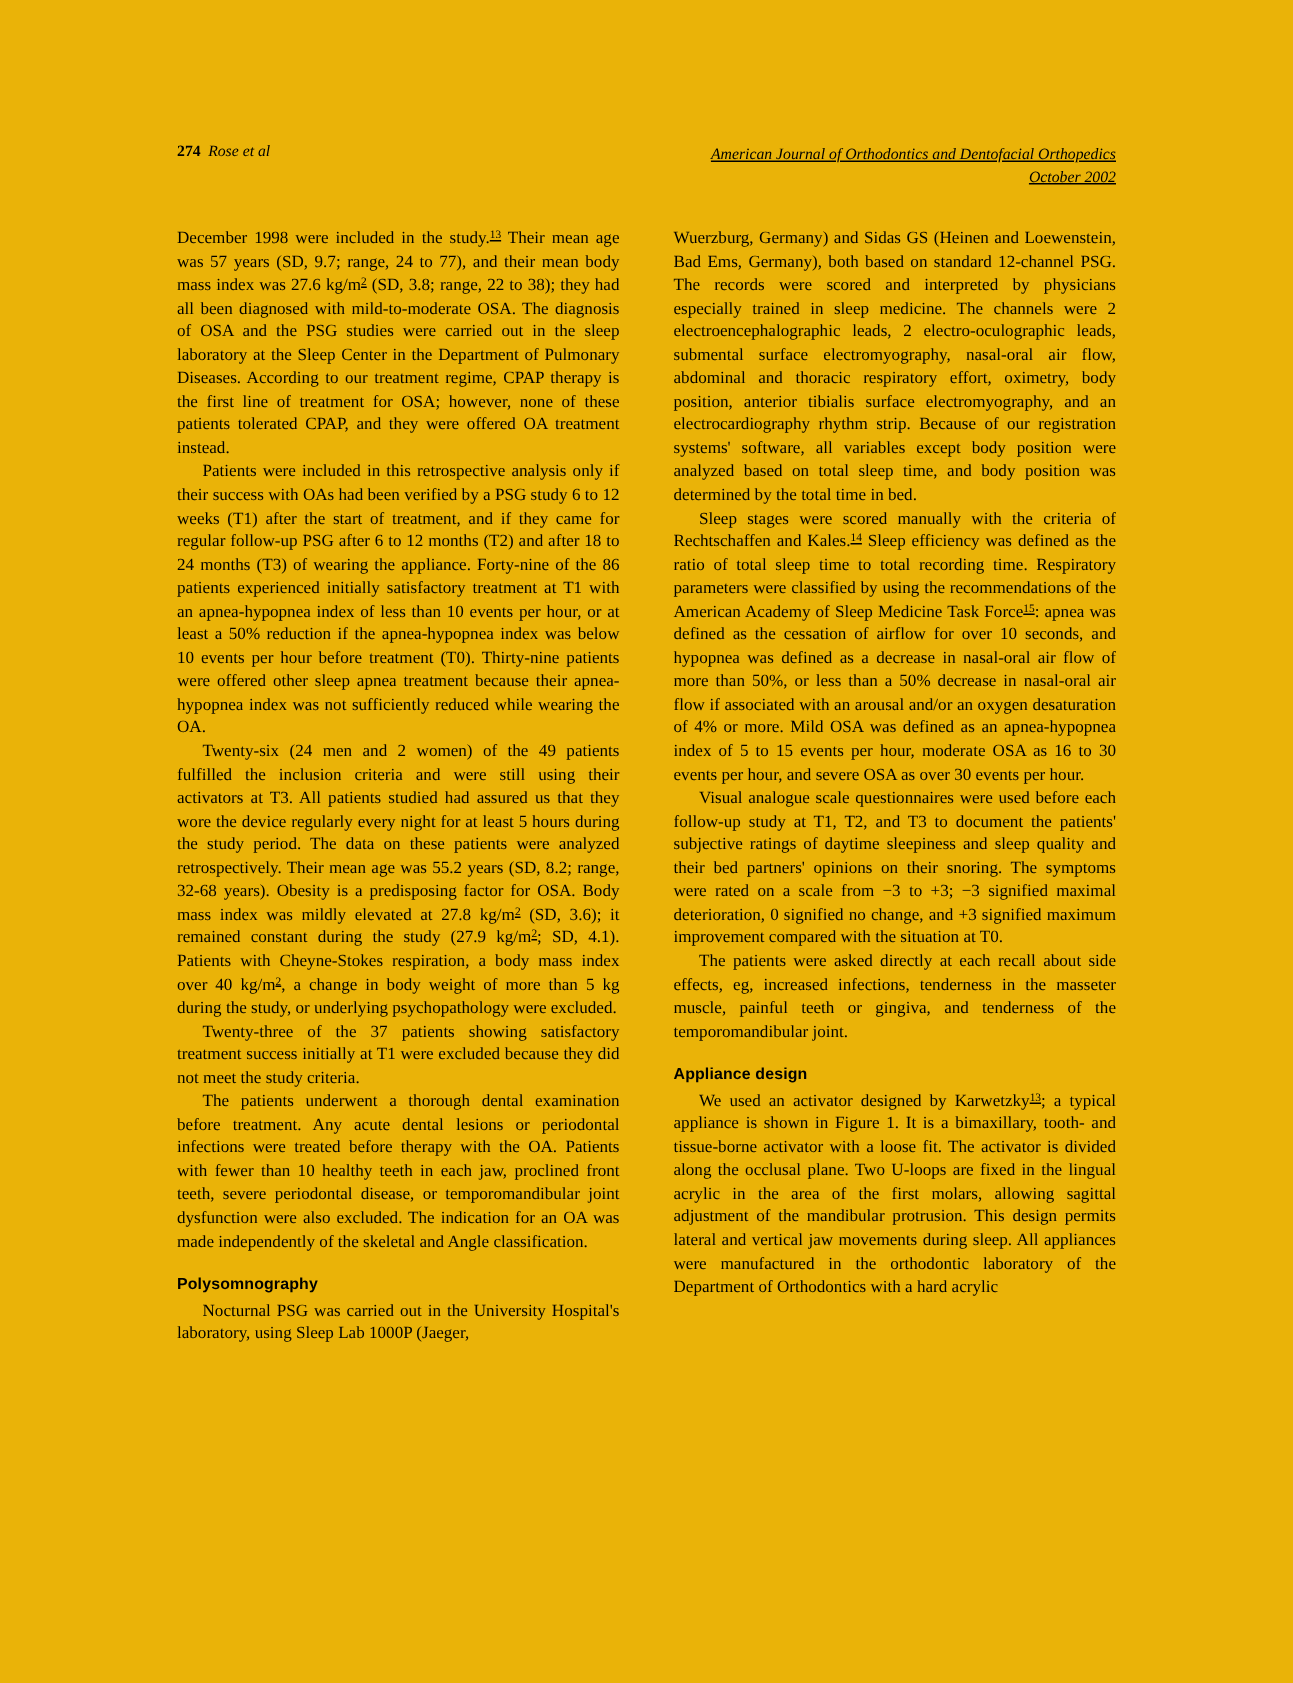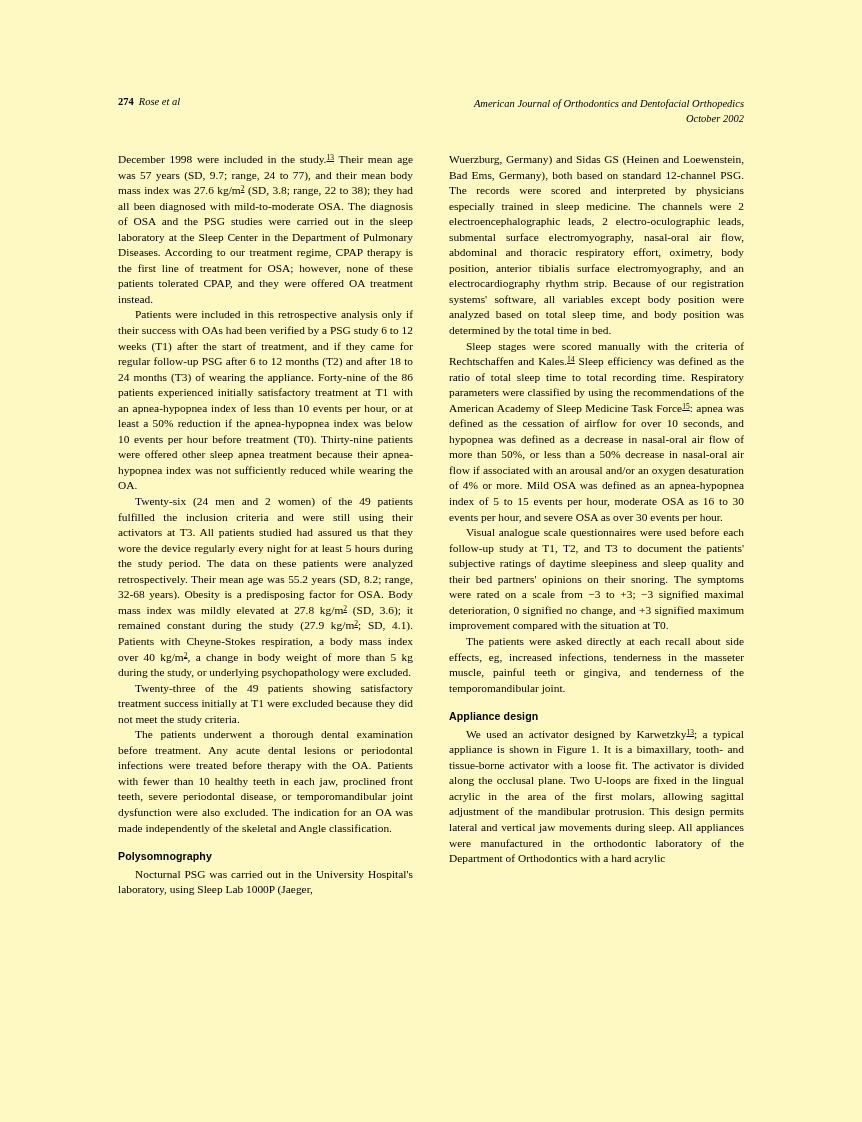--- a/index.html
+++ b/index.html
@@ -13,21 +13,21 @@
     position: relative;
     font-family: "Liberation Serif", serif;
     color: #000000;
     overflow: hidden;
   }
   .page {
     position: absolute;
     left: 0; top: 0;
     width: 862px;
     height: 1122px;
-    background: #fef9c3;
+    background: #eab308;
   }
   .header {
     position: absolute;
     left: 118px;
     top: 96px;
     width: 626px;
     height: 40px;
   }
   .hdr-left {
     position: absolute;
@@ -43,20 +43,21 @@
     margin-right: 5px;
   }
   .hdr-right {
     position: absolute;
     right: 0;
     top: 0;
     text-align: right;
     font-size: 10.5px;
     font-style: italic;
     line-height: 15px;
+    text-decoration: underline;
   }
   .columns {
     position: absolute;
     left: 118px;
     top: 152px;
     width: 626px;
   }
   .col {
     position: absolute;
     top: 0;
@@ -105,21 +106,21 @@
       <div>October 2002</div>
     </div>
   </div>
 
   <div class="columns">
     <div class="col col-left">
       <div>
           <p class="noindent">December 1998 were included in the study.<sup>13</sup> Their mean age was 57 years (SD, 9.7; range, 24 to 77), and their mean body mass index was 27.6 kg/m<sup>2</sup> (SD, 3.8; range, 22 to 38); they had all been diagnosed with mild-to-moderate OSA. The diagnosis of OSA and the PSG studies were carried out in the sleep laboratory at the Sleep Center in the Department of Pulmonary Diseases. According to our treatment regime, CPAP therapy is the first line of treatment for OSA; however, none of these patients tolerated CPAP, and they were offered OA treatment instead.</p>
           <p>Patients were included in this retrospective analysis only if their success with OAs had been verified by a PSG study 6 to 12 weeks (T1) after the start of treatment, and if they came for regular follow-up PSG after 6 to 12 months (T2) and after 18 to 24 months (T3) of wearing the appliance. Forty-nine of the 86 patients experienced initially satisfactory treatment at T1 with an apnea-hypopnea index of less than 10 events per hour, or at least a 50% reduction if the apnea-hypopnea index was below 10 events per hour before treatment (T0). Thirty-nine patients were offered other sleep apnea treatment because their apnea-hypopnea index was not sufficiently reduced while wearing the OA.</p>
           <p>Twenty-six (24 men and 2 women) of the 49 patients fulfilled the inclusion criteria and were still using their activators at T3. All patients studied had assured us that they wore the device regularly every night for at least 5 hours during the study period. The data on these patients were analyzed retrospectively. Their mean age was 55.2 years (SD, 8.2; range, 32-68 years). Obesity is a predisposing factor for OSA. Body mass index was mildly elevated at 27.8 kg/m<sup>2</sup> (SD, 3.6); it remained constant during the study (27.9 kg/m<sup>2</sup>; SD, 4.1). Patients with Cheyne-Stokes respiration, a body mass index over 40 kg/m<sup>2</sup>, a change in body weight of more than 5 kg during the study, or underlying psychopathology were excluded.</p>
-          <p>Twenty-three of the 49 patients showing satisfactory treatment success initially at T1 were excluded because they did not meet the study criteria.</p>
+          <p>Twenty-three of the 37 patients showing satisfactory treatment success initially at T1 were excluded because they did not meet the study criteria.</p>
           <p>The patients underwent a thorough dental examination before treatment. Any acute dental lesions or periodontal infections were treated before therapy with the OA. Patients with fewer than 10 healthy teeth in each jaw, proclined front teeth, severe periodontal disease, or temporomandibular joint dysfunction were also excluded. The indication for an OA was made independently of the skeletal and Angle classification.</p>
         </div>
       <h3 class="subhead">Polysomnography</h3>
       <div>
           <p>Nocturnal PSG was carried out in the University Hospital's laboratory, using Sleep Lab 1000P (Jaeger,</p>
         </div>
     </div>
 
     <div class="col col-right">
       <div>

